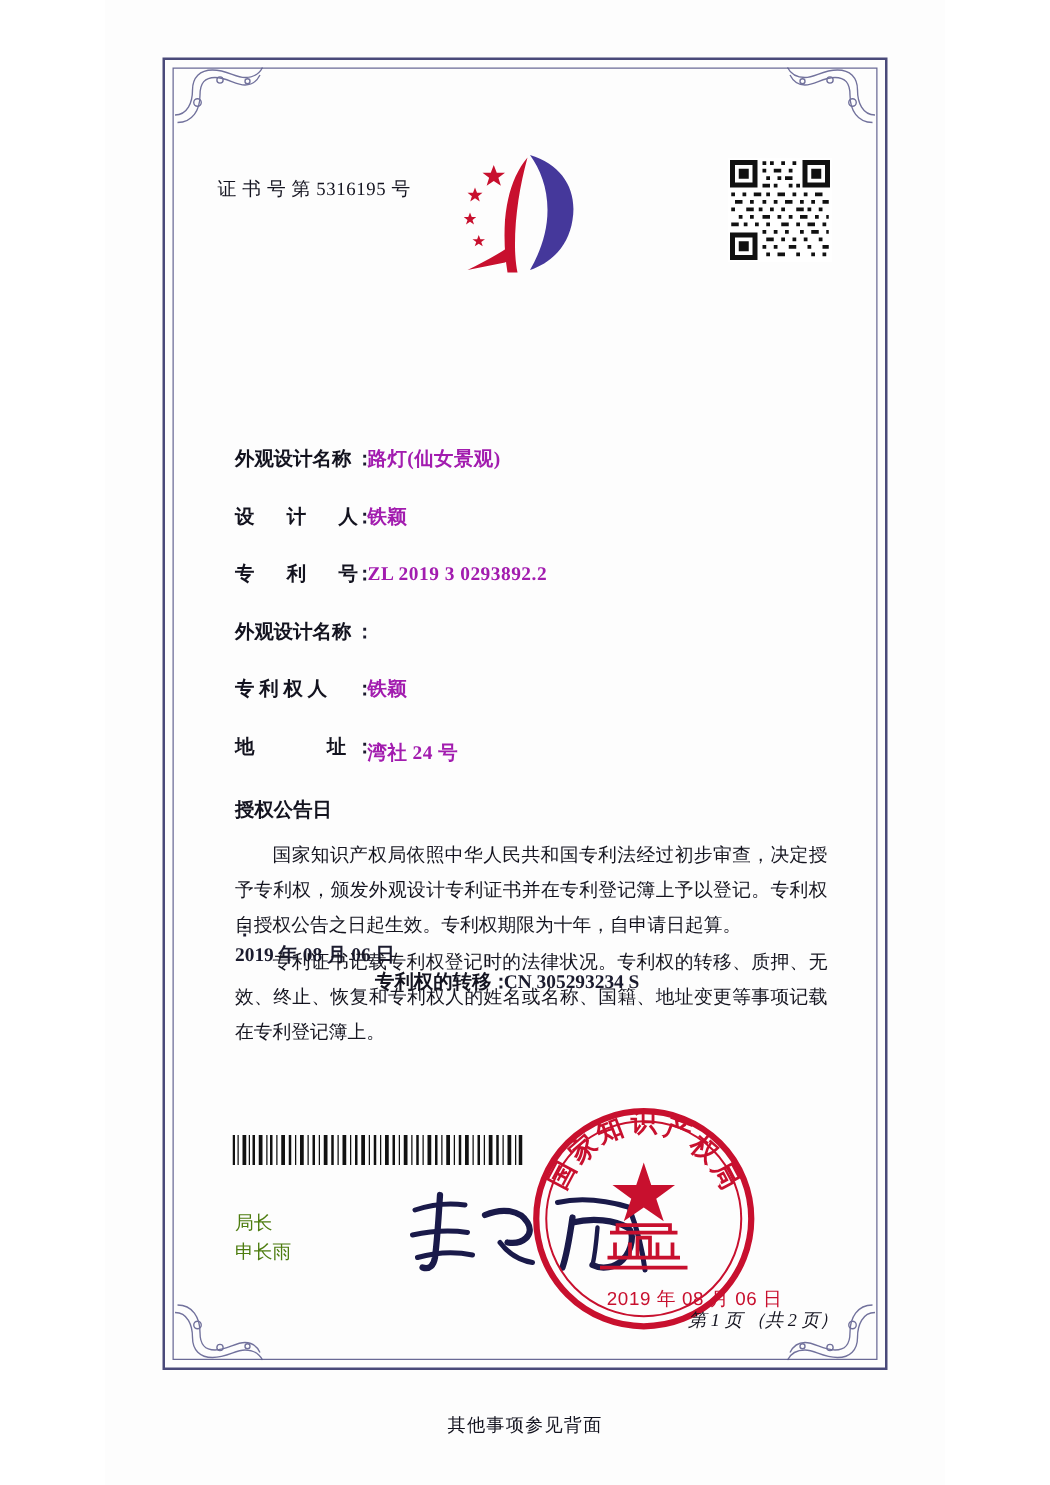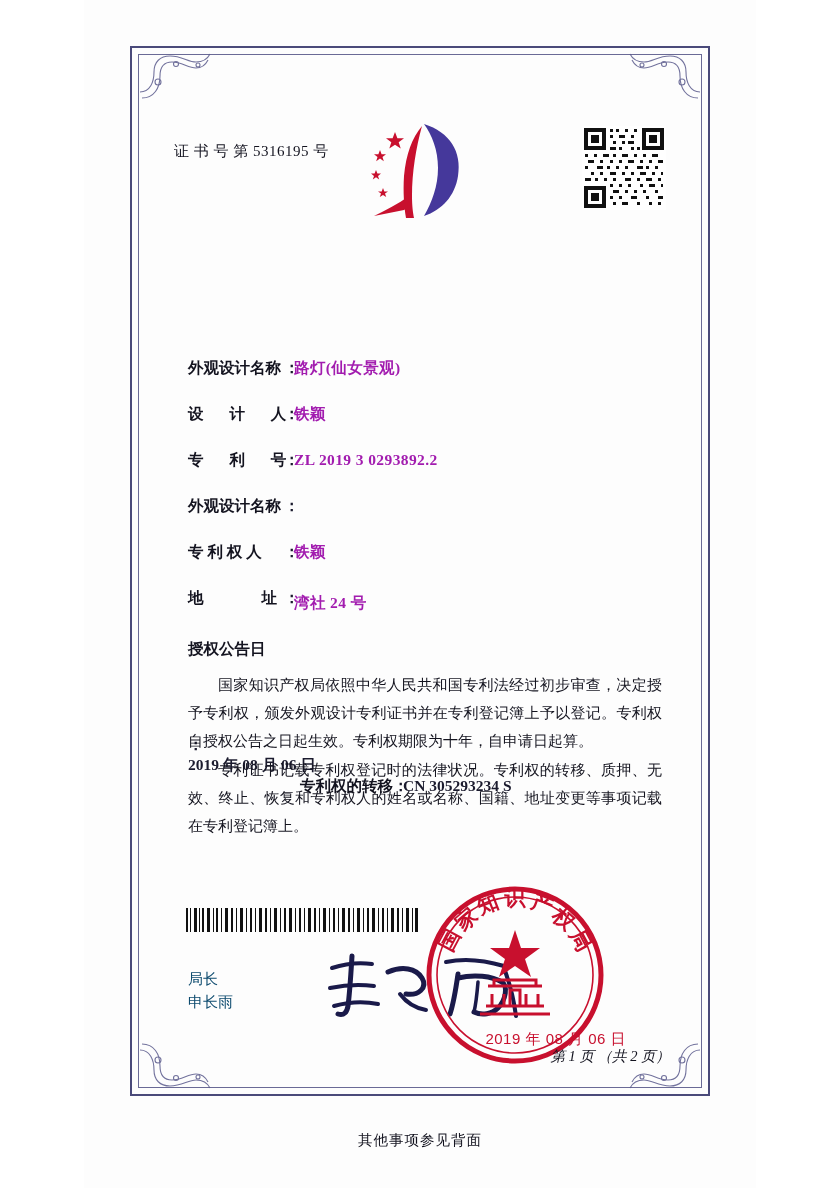--- a/index.html
+++ b/index.html
@@ -163,21 +163,21 @@
     height: 24px;
   }
   .barcode svg { display:block; width:100%; height:100%; }
 
   .signer {
     position: absolute;
     left: 18px;
     top: 872px;
     font-size: 15px;
     line-height: 1.55;
-    color: #0c4a6e;
+    color: #4d7c0f;
   }
   .handwriting {
     position: absolute;
     left: 148px;
     top: 852px;
     width: 220px;
     height: 74px;
   }
   .handwriting svg { display:block; width:100%; height:100%; }
 

